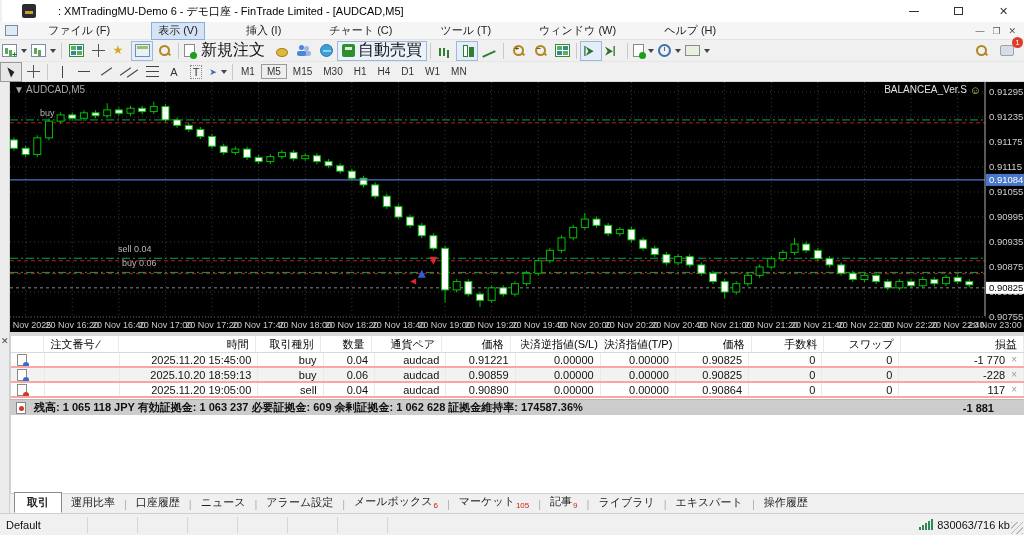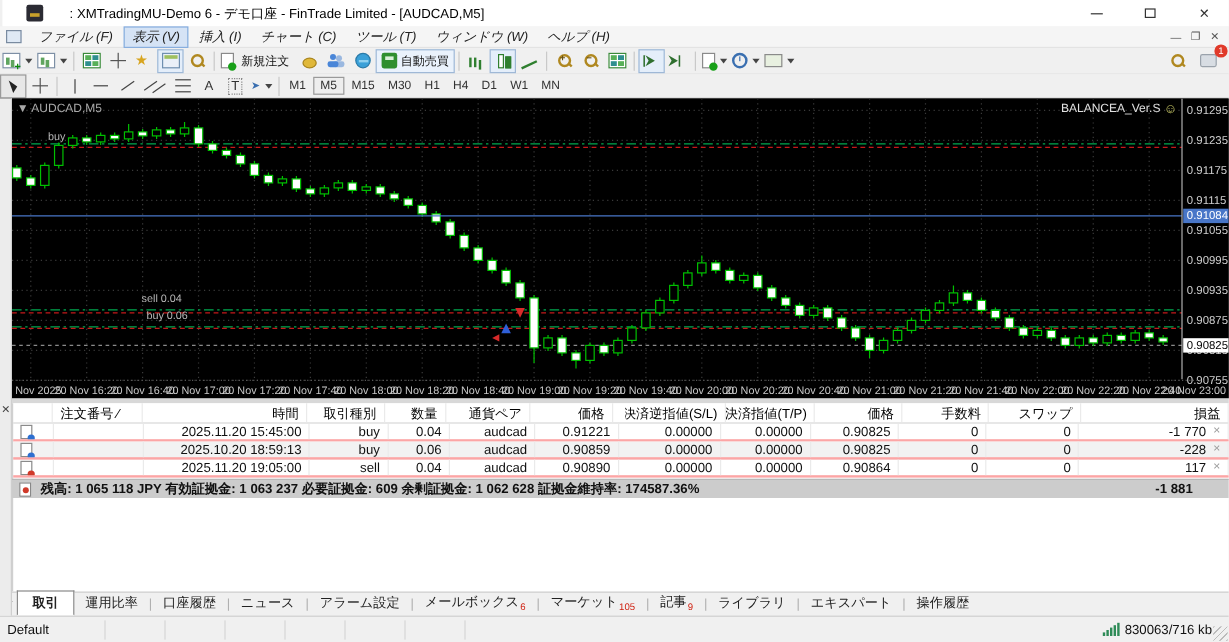--- a/index.html
+++ b/index.html
@@ -13,35 +13,35 @@
   .app-ico::after { content:""; position:absolute; left:3px; top:7px; width:8px; height:3px; background:#c8a02a; }
   .title-text { margin-left:22px; font-size:11px; color:#000; white-space:nowrap; }
   .win-btns { margin-left:auto; display:flex; height:22px; }
   .win-btn { width:45px; height:22px; display:flex; align-items:center; justify-content:center; font-size:11px; color:#333; }
   .glyph-box { width:9px; height:8px; border:1px solid #333; }
   .glyph-min { width:10px; height:1px; background:#333; }
 
   
   .menubar { top:22px; left:0; width:1024px; height:18px; background:#f5f5f5; display:flex; align-items:center; border-bottom:1px solid #e3e3e3; }
   .menu-ico { width:13px; height:11px; border:1px solid #7a8ba0; background:#dfe9f5; margin:0 6px 0 5px; }
-  .menu-item { padding:1px 7px 2px 7px; margin:0 1px; white-space:nowrap; color:#222;font-style:italic; }
+  .menu-item { padding:1px 7px 2px 7px; margin:0 17px; white-space:nowrap; color:#222; }
   .menu-item.active { background:#d5e3f5; border:1px solid #88aede; padding:0 6px 1px 6px; }
   .mdi-btns { margin-left:auto; display:flex; gap:8px; margin-right:8px; align-items:center; }
   .mdi-btns span { color:#555; font-size:9px; }
 
   
   .toolbar { left:0; width:1024px; background:#f0f0f0; display:flex; align-items:center; }
   .tb1 { top:40px; height:22px; border-bottom:1px solid #e6e6e6; }
   .tb2 { top:62px; height:20px; border-bottom:1px solid #d9d9d9; }
   .tbtn { height:20px; min-width:22px; display:flex; align-items:center; justify-content:center; gap:2px; padding:0 2px; position:relative; }
   .tbtn.pressed { border:1px solid #9fb8d6; background:#e4eefa; }
   .tbtn.pressed2 { border:1px solid #9a9a9a; background:#e7e7e7; }
   .sep { width:1px; height:16px; background:#c9c9c9; margin:0 3px; }
   .caret { width:0; height:0; border-left:3px solid transparent; border-right:3px solid transparent; border-top:4px solid #444; margin-left:2px; }
-  .txtbtn { font-size:10px; color:#111; padding:0 4px; height:20px; display:flex; align-items:center; gap:3px; }
+  .txtbtn { font-size:16px; color:#111; padding:0 4px; height:20px; display:flex; align-items:center; gap:3px; }
   .txtbtn.framed { border:1px solid #9fb8d6; background:#eaf2fc; }
   
   .ic { width:15px; height:13px; position:relative; display:inline-block; }
   .ic-chart { border:1px solid #7d8fa5; background:#fff; }
   .ic-chart::after { content:""; position:absolute; left:2px; bottom:2px; width:3px; height:6px; background:#5fa55f; box-shadow:4px 2px 0 #5fa55f; }
   .plus-badge { position:absolute; right:-3px; bottom:-3px; width:7px; height:7px; color:#0a8a0a; font-weight:bold; font-size:9px; line-height:7px; }
   .ic-cross { }
   .ic-cross::before { content:""; position:absolute; left:7px; top:0; width:1px; height:13px; background:#555; }
   .ic-cross::after { content:""; position:absolute; left:1px; top:6px; width:13px; height:1px; background:#555; }
   .ic-star { color:#d8a520; font-size:12px; line-height:13px; }

